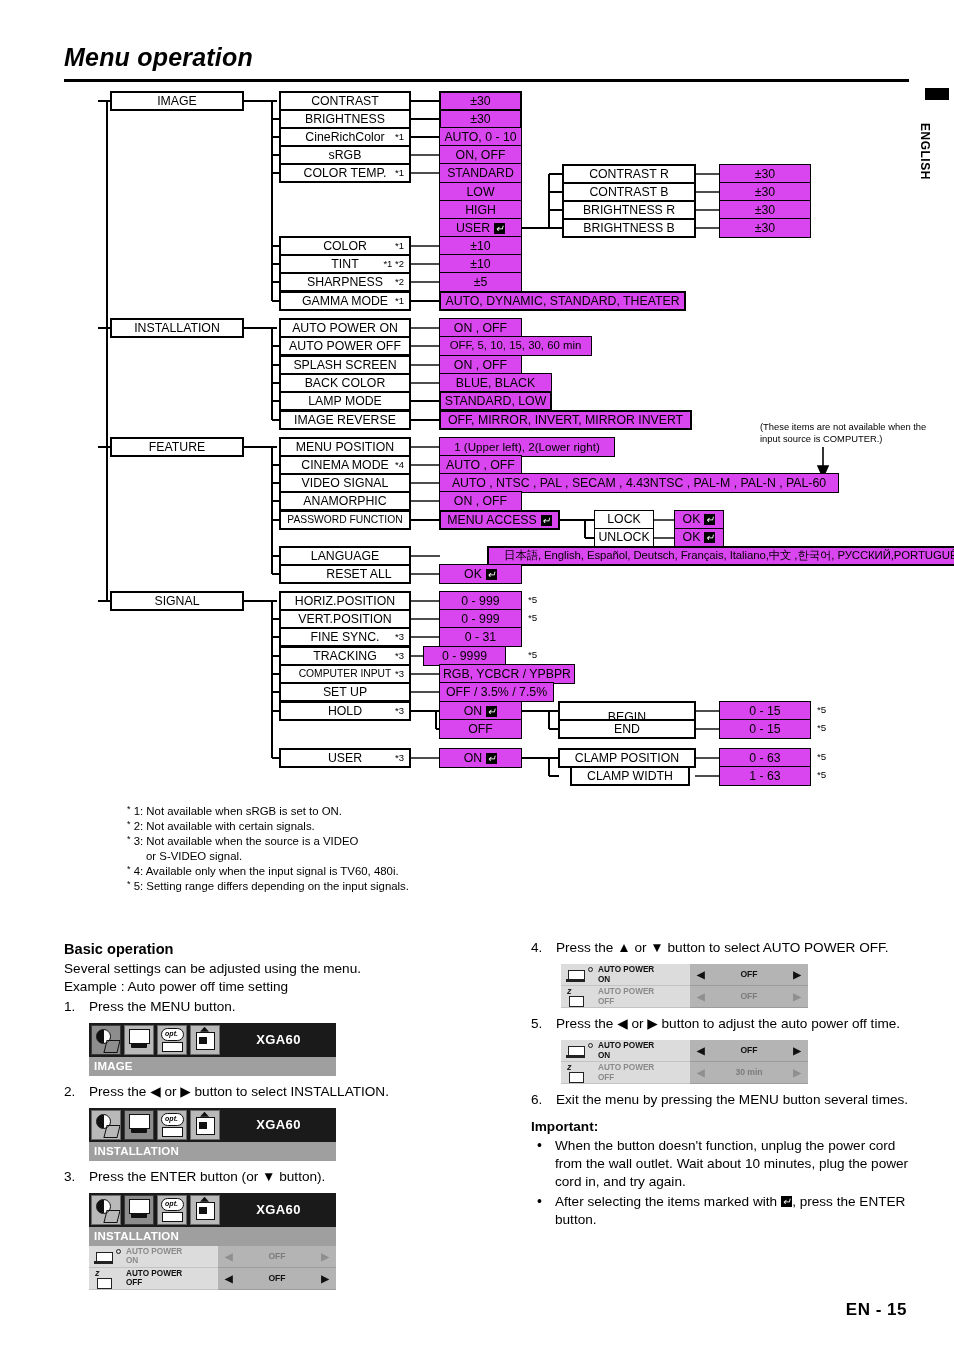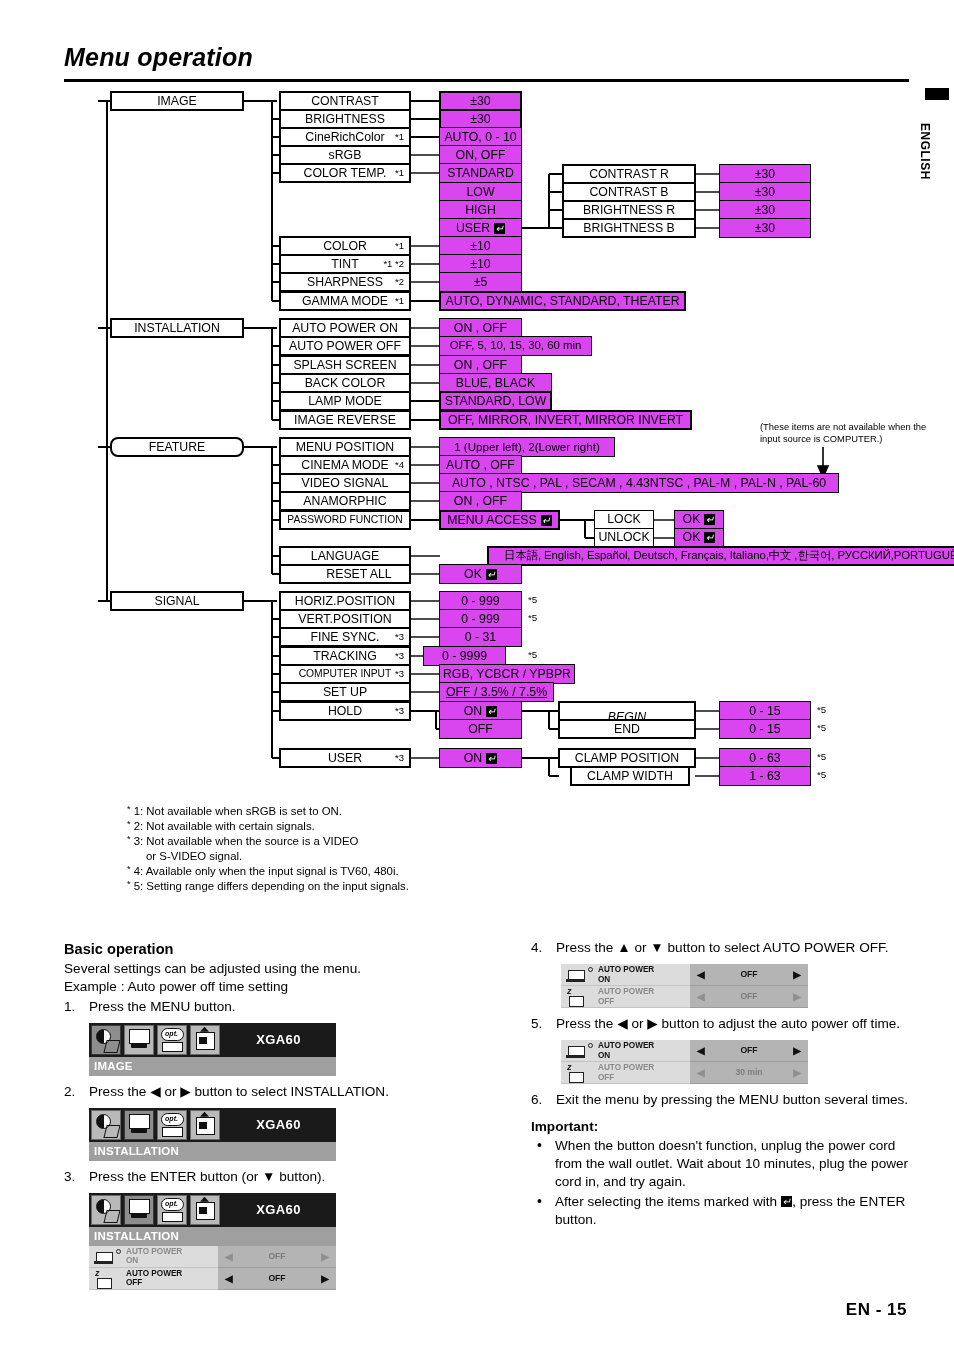--- a/index.html
+++ b/index.html
@@ -328,21 +328,21 @@
       <path d="M818 466 L823 477 L828 466 Z"></path>
     </g>
   </svg>
 
   <div class="box" style="left:110px; top:91px; width:134px; height:20px;">
     <span class="lbl">IMAGE</span>
   </div>
   <div class="box" style="left:110px; top:318px; width:134px; height:20px;">
     <span class="lbl">INSTALLATION</span>
   </div>
-  <div class="box" style="left:110px; top:437px; width:134px; height:20px;border-radius:8px;">
+  <div class="box" style="left:110px; top:437px; width:134px; height:20px;">
     <span class="lbl">FEATURE</span>
   </div>
   <div class="box" style="left:110px; top:591px; width:134px; height:20px;">
     <span class="lbl">SIGNAL</span>
   </div>
 
   <div class="box" style="left:279px; top:91px; width:132px; height:20px;">
     <span class="lbl">CONTRAST</span>
     </div>
   <div class="box" style="left:279px; top:109px; width:132px; height:20px;">
@@ -584,36 +584,36 @@
     </div>
   <div class="box sh thin" style="left:439px; top:627px; width:83px; height:20px;">
     <span>0 - 31</span>
     </div>
   <div class="box sh thin" style="left:423px; top:646px; width:83px; height:20px;">
     <span>0 - 9999</span>
     </div>
   <div class="box sh thin" style="left:439px; top:664px; width:136px; height:20px;">
     <span>RGB, YCBCR / YPBPR</span>
     </div>
-  <div class="box sh thin" style="left:439px; top:682px; width:115px; height:20px;text-decoration:underline;">
+  <div class="box sh thin" style="left:439px; top:682px; width:115px; height:20px;">
     <span>OFF / 3.5% / 7.5%</span>
     </div>
   <div class="box sh thin" style="left:439px; top:701px; width:83px; height:20px;">
     <span>ON</span>
       <i class="enter-ico"></i>
     </div>
   <div class="box sh thin" style="left:439px; top:719px; width:83px; height:20px;">
     <span>OFF</span>
     </div>
   <div class="box sh thin" style="left:439px; top:748px; width:83px; height:20px;">
     <span>ON</span>
       <i class="enter-ico"></i>
     </div>
 
-  <div class="box" style="left:558px; top:701px; width:138px; height:32px;font-style:italic;">
+  <div class="box" style="left:558px; top:701px; width:138px; height:32px;">
     <span>BEGIN</span>
     </div>
   <div class="box" style="left:558px; top:719px; width:138px; height:20px;">
     <span>END</span>
     </div>
   <div class="box" style="left:558px; top:748px; width:138px; height:20px;">
     <span>CLAMP POSITION</span>
     </div>
   <div class="box" style="left:558px; top:766px; width:120px; height:20px;margin-left:12px;">
     <span>CLAMP WIDTH</span>

